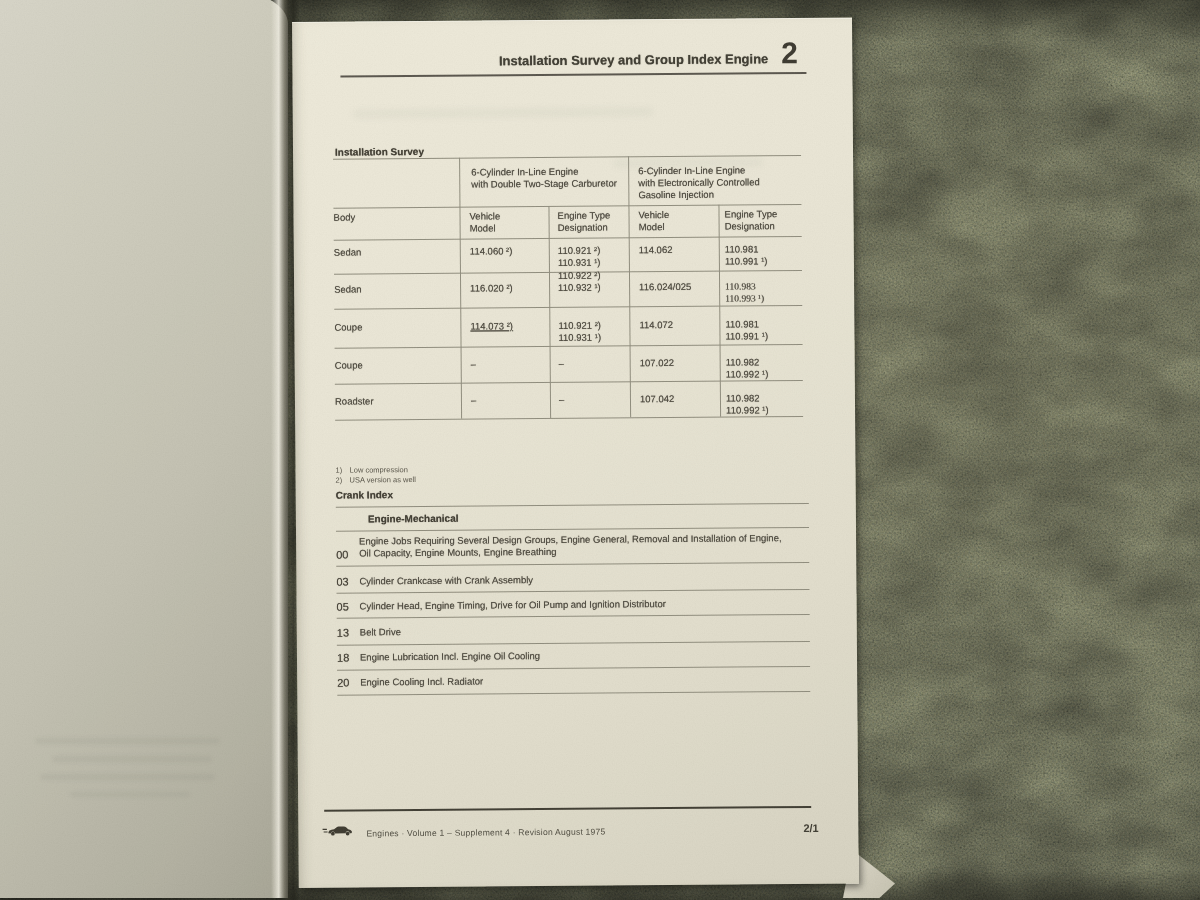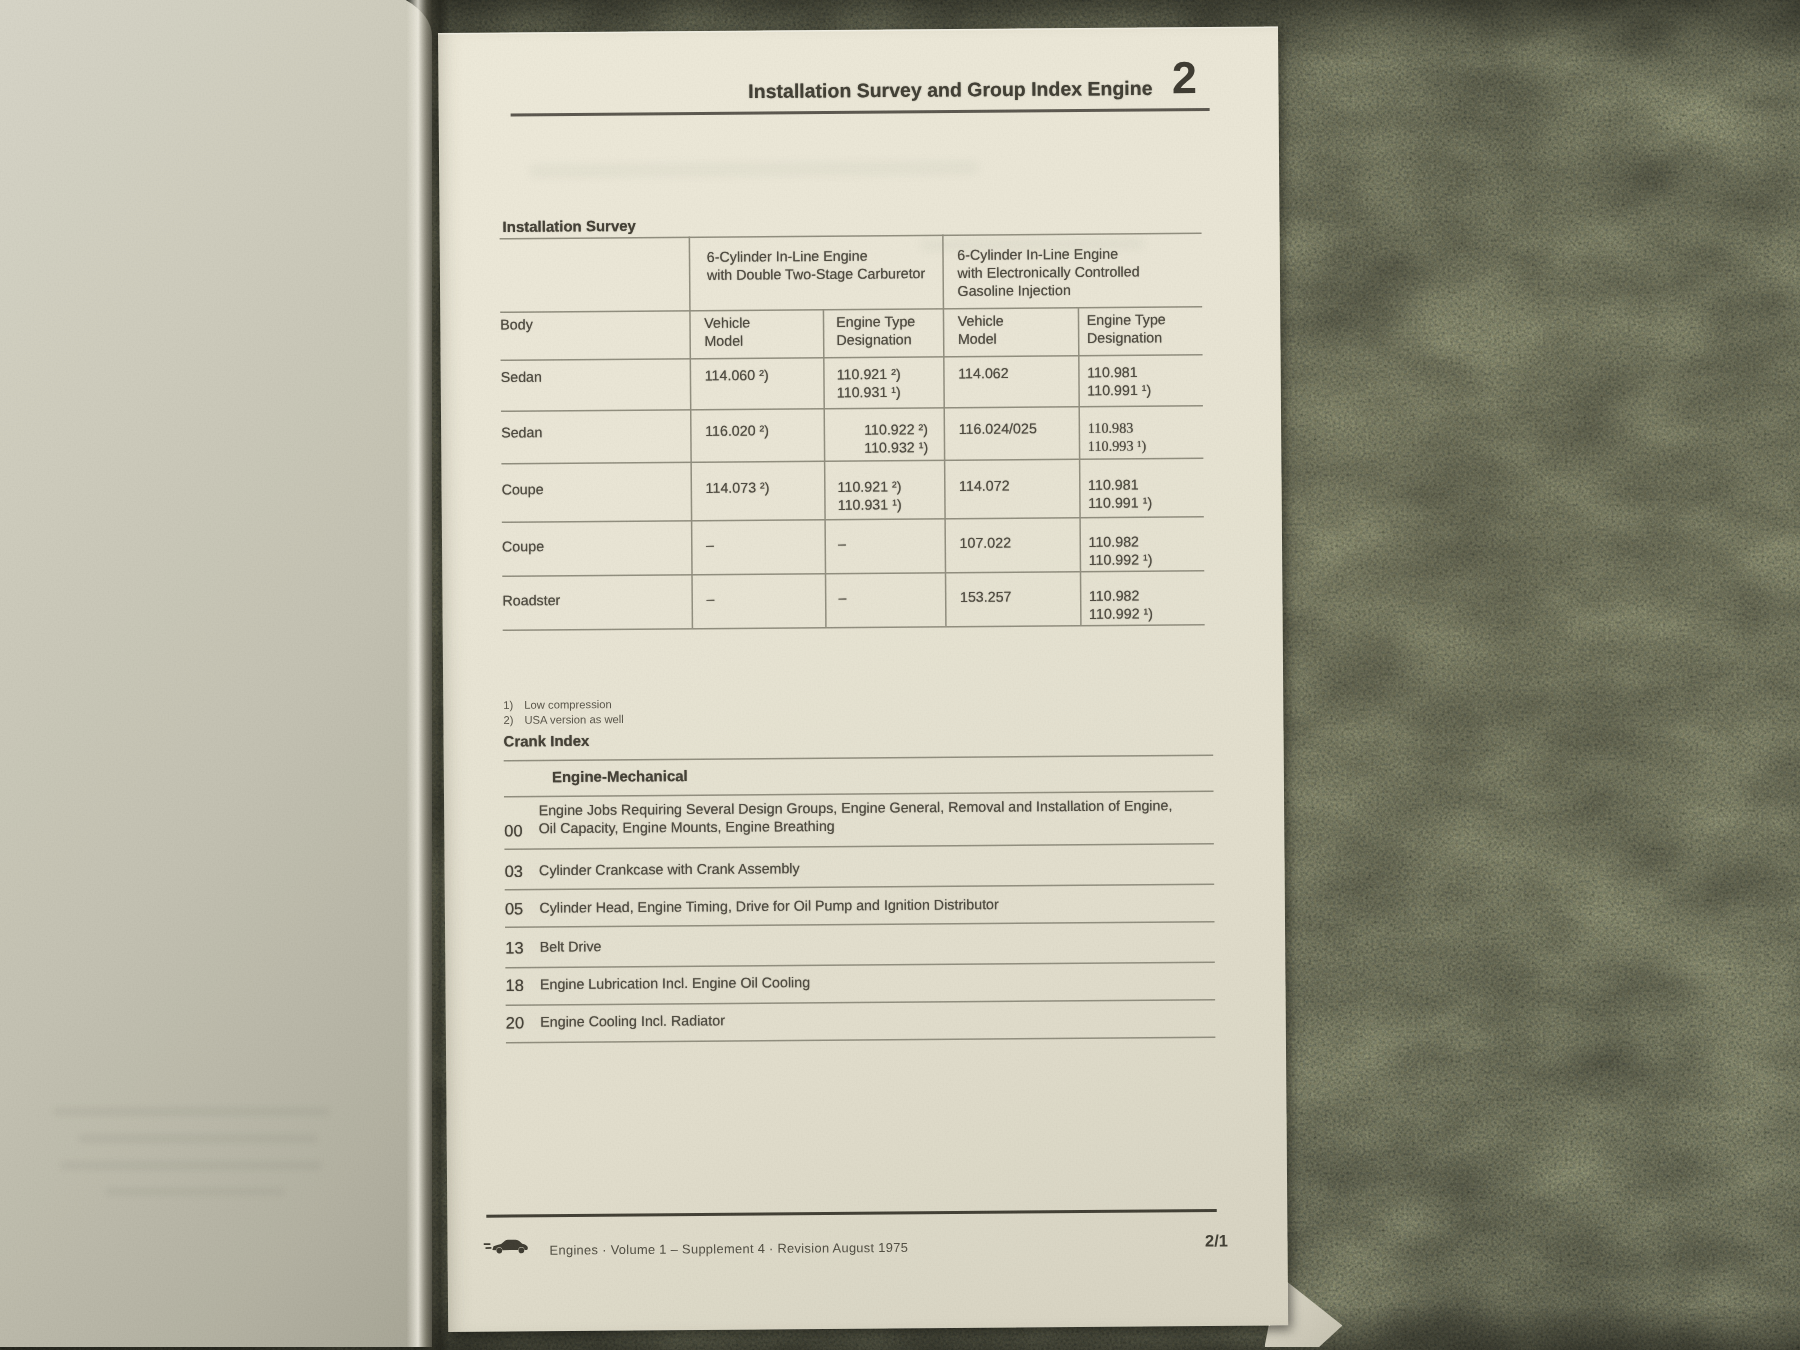--- a/index.html
+++ b/index.html
@@ -139,32 +139,32 @@
       <span>110.931 ¹)</span>
     </div>
     <div class="txt abs" style="left:345px;top:225px;">114.062</div>
     <div class="txt abs lines" style="left:431px;top:225px;">
       <span>110.981</span>
       <span>110.991 ¹)</span>
     </div>
 
     <div class="txt abs" style="left:40px;top:262px;">Sedan</div>
     <div class="txt abs" style="left:176px;top:262px;">116.020 ²)</div>
-    <div class="txt abs lines" style="left:264px;top:262px;margin-left:18px;">
+    <div class="txt abs lines" style="left:264px;top:250px;">
       <span>110.922 ²)</span>
       <span>110.932 ¹)</span>
     </div>
     <div class="txt abs" style="left:345px;top:262px;">116.024/025</div>
     <div class="txt abs lines" style="left:431px;top:262px;font-family:Liberation Serif, serif;">
       <span>110.983</span>
       <span>110.993 ¹)</span>
     </div>
 
     <div class="txt abs" style="left:40px;top:300px;">Coupe</div>
-    <div class="txt abs" style="left:176px;top:300px;">114.073 ²)</div>
+    <div class="txt abs" style="left:176px;top:300px;text-decoration:underline;">114.073 ²)</div>
     <div class="txt abs lines" style="left:264px;top:300px;">
       <span>110.921 ²)</span>
       <span>110.931 ¹)</span>
     </div>
     <div class="txt abs" style="left:345px;top:300px;">114.072</div>
     <div class="txt abs lines" style="left:431px;top:300px;">
       <span>110.981</span>
       <span>110.991 ¹)</span>
     </div>
 
@@ -179,21 +179,21 @@
       <span>110.982</span>
       <span>110.992 ¹)</span>
     </div>
 
     <div class="txt abs" style="left:40px;top:374px;">Roadster</div>
     <div class="txt abs" style="left:176px;top:374px;">–</div>
     <div class="txt abs lines" style="left:264px;top:374px;">
       <span>–</span>
       <span></span>
     </div>
-    <div class="txt abs" style="left:345px;top:374px;">153.257</div>
+    <div class="txt abs" style="left:345px;top:374px;">107.042</div>
     <div class="txt abs lines" style="left:431px;top:374px;">
       <span>110.982</span>
       <span>110.992 ¹)</span>
     </div>
 
     <div class="fn abs" style="left:40px;top:404px;">
       <span class="mark">1)</span><span>Low compression</span>
     </div>
     <div class="fn abs" style="left:40px;top:414px;">
       <span class="mark">2)</span><span>USA version as well</span>

